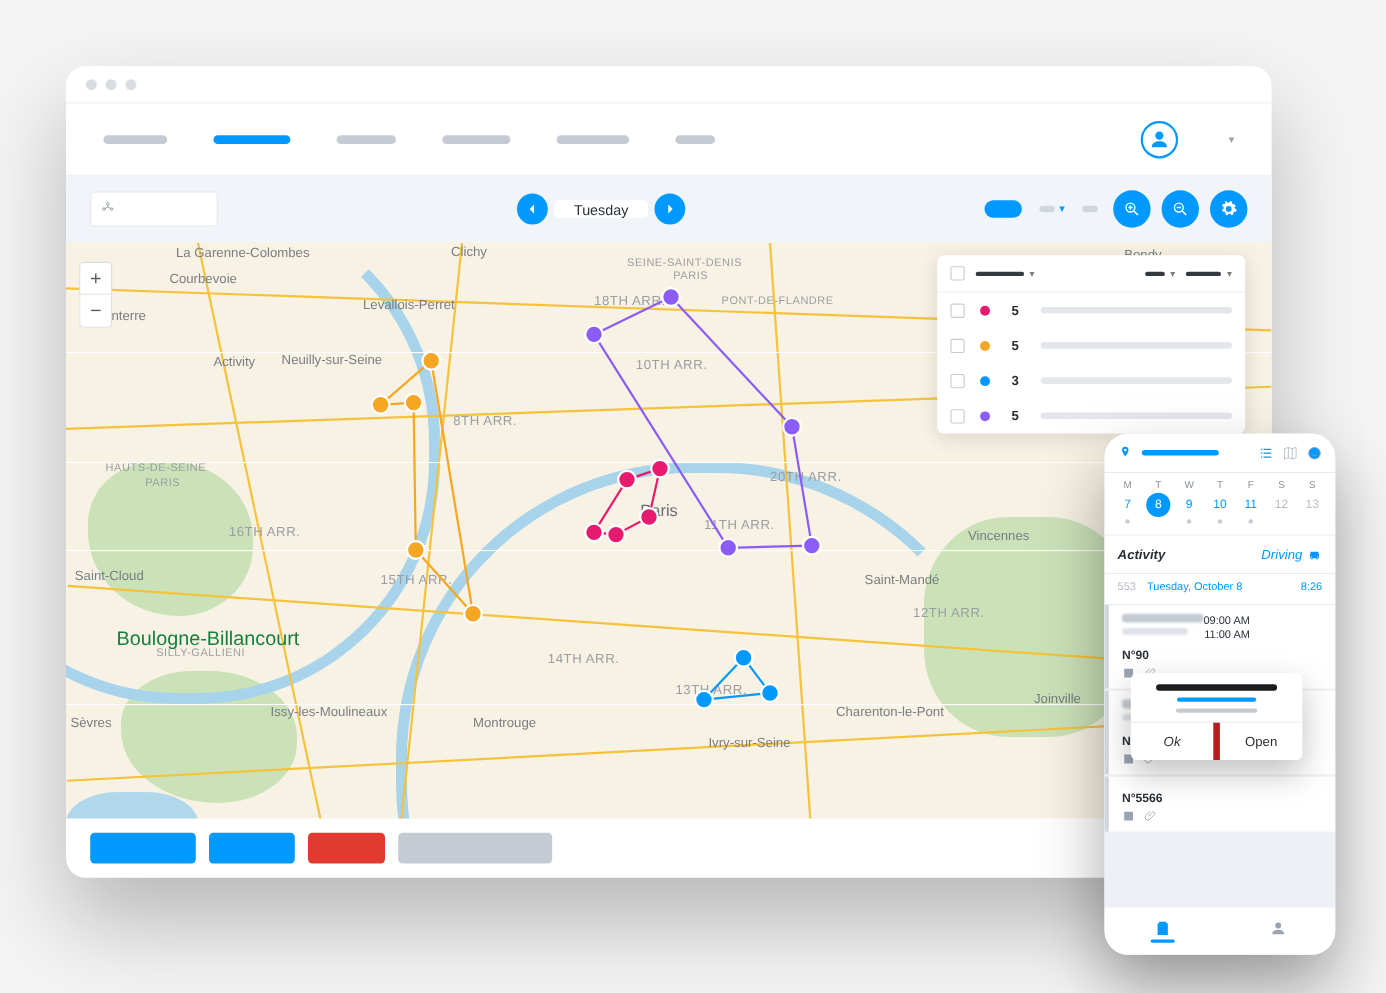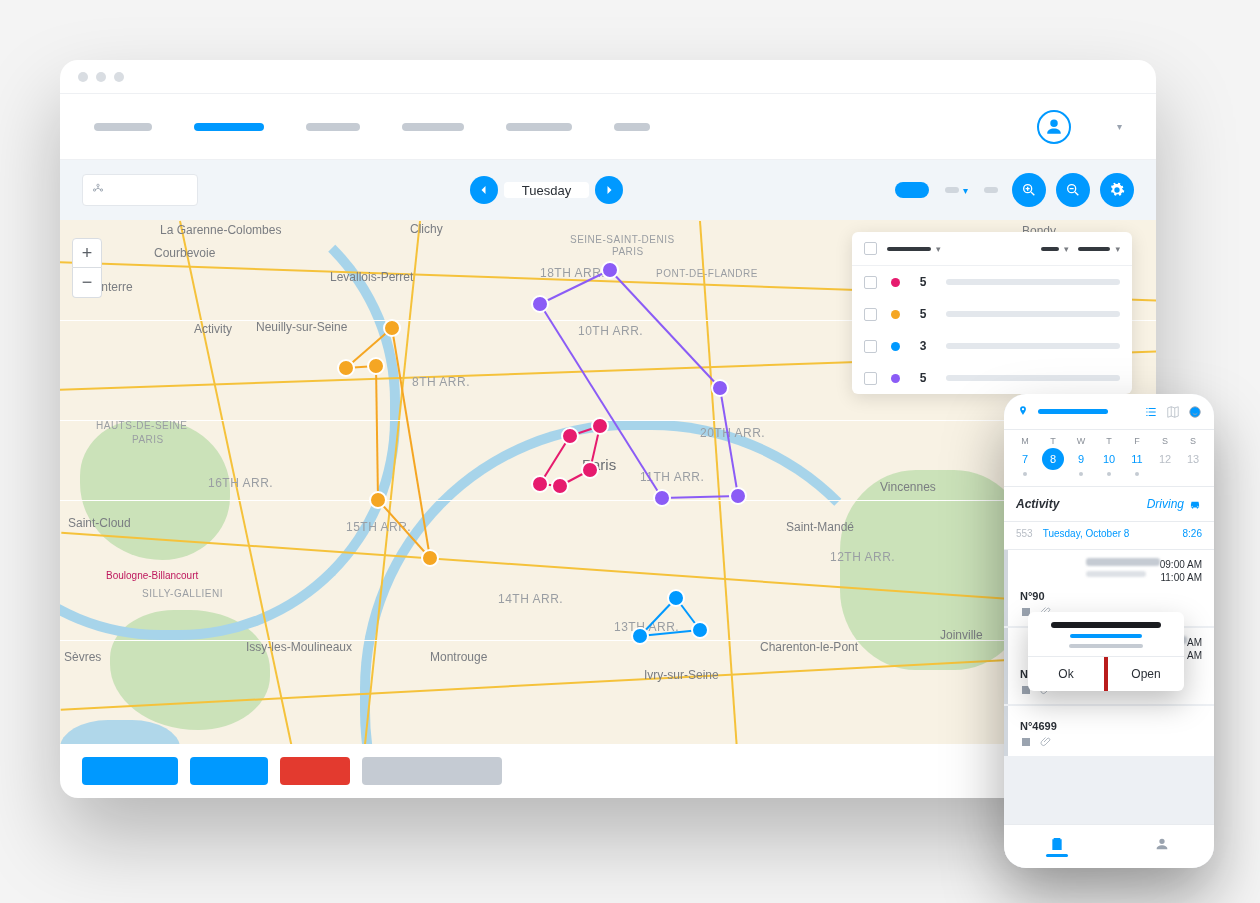--- a/index.html
+++ b/index.html
@@ -163,21 +163,21 @@
   .act-label { color: #2a2f36; font-weight: 600; }
   .act-mode { color: #0099ff; display: flex; align-items: center; gap: 4px; }
   .act-sub { background: #fff; padding: 6px 12px 10px; display: flex; gap: 10px; font-size: 10px; border-bottom: 1px solid #e8ebef; }
   .act-sub .idx { color: #b8bec6; }
   .act-sub .date { color: #0099ff; flex: 1; }
   .act-sub .time { color: #0099ff; }
 
   .ph-list { flex: 1; overflow: hidden; background: #edf0f4; }
   .ph-item { background: #fff; margin-bottom: 2px; padding: 8px 12px 8px 16px; position: relative; }
   .ph-item::before { content: ""; position: absolute; left: 0; top: 0; bottom: 0; width: 4px; background: #d0d6dd; }
-  .pi-row1 { display: flex; justify-content: flex-end; }
+  .pi-row1 { display: flex; justify-content: flex-start; }
   .pi-title { width: 74px; height: 8px; background: #c5cbd3; border-radius: 3px; filter: blur(1px); }
   .pi-times { font-size: 10px; color: #2a2f36; text-align: right; line-height: 1.3; }
   .pi-sub { width: 60px; height: 6px; background: #dde1e6; border-radius: 3px; margin-top: 5px; filter: blur(1px); }
   .pi-id { font-size: 11px; color: #2a2f36; font-weight: 600; margin-top: 6px; }
   .pi-icons { display: flex; gap: 8px; margin-top: 4px; }
   .pi-icons svg { width: 12px; height: 12px; fill: #9aa3af; }
 
   .ph-nav {
     height: 44px; background: #fff; border-top: 1px solid #e8ebef;
     display: flex;
@@ -194,21 +194,21 @@
     border-radius: 6px; box-shadow: 0 12px 30px rgba(0,0,0,.25);
     display: flex; flex-direction: column; overflow: hidden;
   }
   .pop-body { padding: 10px 16px 8px; display: flex; flex-direction: column; align-items: center; gap: 6px; }
   .pop-line { height: 6px; border-radius: 3px; }
   .pop-line.l1 { width: 110px; background: #1a1c20; }
   .pop-line.l2 { width: 72px; background: #0099ff; height: 4px; }
   .pop-line.l3 { width: 74px; background: #c5cbd3; height: 4px; }
   .pop-actions { display: flex; border-top: 1px solid #e8ebef; }
   .pop-btn { flex: 1; text-align: center; padding: 10px 0; font-size: 12px; color: #2a2f36; cursor: pointer; }
-  .pop-btn:first-child { border-right: 4px solid #b91c1c; }
+  .pop-btn:first-child { border-right: 6px solid #b91c1c; font-style: italic; }
 </style>
 </head>
 <body>
 
 <div class="window">
 
   <div class="titlebar">
     <div class="dot"></div>
     <div class="dot"></div>
     <div class="dot"></div>
@@ -323,21 +323,21 @@
     <span class="map-label" style="left:94px;top:26px">Courbevoie</span>
     <span class="map-label" style="left:134px;top:102px">Activity</span>
     <span class="map-label" style="left:196px;top:100px">Neuilly-sur-Seine</span>
     <span class="map-label" style="left:270px;top:50px">Levallois-Perret</span>
     <span class="map-label" style="left:100px;top:3px">La Garenne-Colombes</span>
     <span class="map-label" style="left:26px;top:60px">Nanterre</span>
     <span class="map-label arr" style="left:36px;top:200px;font-size:10px">HAUTS-DE-SEINE</span>
     <span class="map-label arr" style="left:72px;top:214px;font-size:10px">PARIS</span>
     <span class="map-label" style="left:8px;top:296px">Saint-Cloud</span>
     <span class="map-label" style="left:4px;top:430px">Sèvres</span>
-    <span class="map-label" style="left:46px;top:350px;font-size:10px;color:#be185d">Boulogne-Billancourt</span>
+    <span class="map-label" style="left:46px;top:350px;font-size:18px;color:#15803d">Boulogne-Billancourt</span>
     <span class="map-label arr" style="left:82px;top:368px;font-size:10px">SILLY-GALLIENI</span>
     <span class="map-label" style="left:186px;top:420px">Issy-les-Moulineaux</span>
     <span class="map-label" style="left:370px;top:430px">Montrouge</span>
     <span class="map-label" style="left:584px;top:448px">Ivry-sur-Seine</span>
     <span class="map-label" style="left:700px;top:420px">Charenton-le-Pont</span>
     <span class="map-label" style="left:726px;top:300px">Saint-Mandé</span>
     <span class="map-label" style="left:820px;top:260px">Vincennes</span>
     <span class="map-label" style="left:880px;top:408px">Joinville</span>
     <span class="map-label" style="left:962px;top:4px">Bondy</span>
     <span class="map-label arr" style="left:510px;top:14px;font-size:10px">SEINE-SAINT-DENIS</span>
@@ -560,21 +560,21 @@
       <div class="pi-icons">
         <svg viewBox="0 0 24 24">
             <path d="M4 4h16v16H4zM4 9h16M8 2v4m8-4v4"></path>
           </svg>
         <svg viewBox="0 0 24 24">
             <path d="M8 12l6-6a3 3 0 114 4l-8 8a5 5 0 01-7-7l8-8" fill="none" stroke="#9aa3af" stroke-width="1.5"></path>
           </svg>
       </div>
     </div>
     <div class="ph-item">
-      <div class="pi-id">N°4699</div>
+      <div class="pi-id">N°5566</div>
       <div class="pi-icons">
         <svg viewBox="0 0 24 24">
             <path d="M4 4h16v16H4zM4 9h16M8 2v4m8-4v4"></path>
           </svg>
         <svg viewBox="0 0 24 24">
             <path d="M8 12l6-6a3 3 0 114 4l-8 8a5 5 0 01-7-7l8-8" fill="none" stroke="#9aa3af" stroke-width="1.5"></path>
           </svg>
       </div>
     </div>
   </div>

